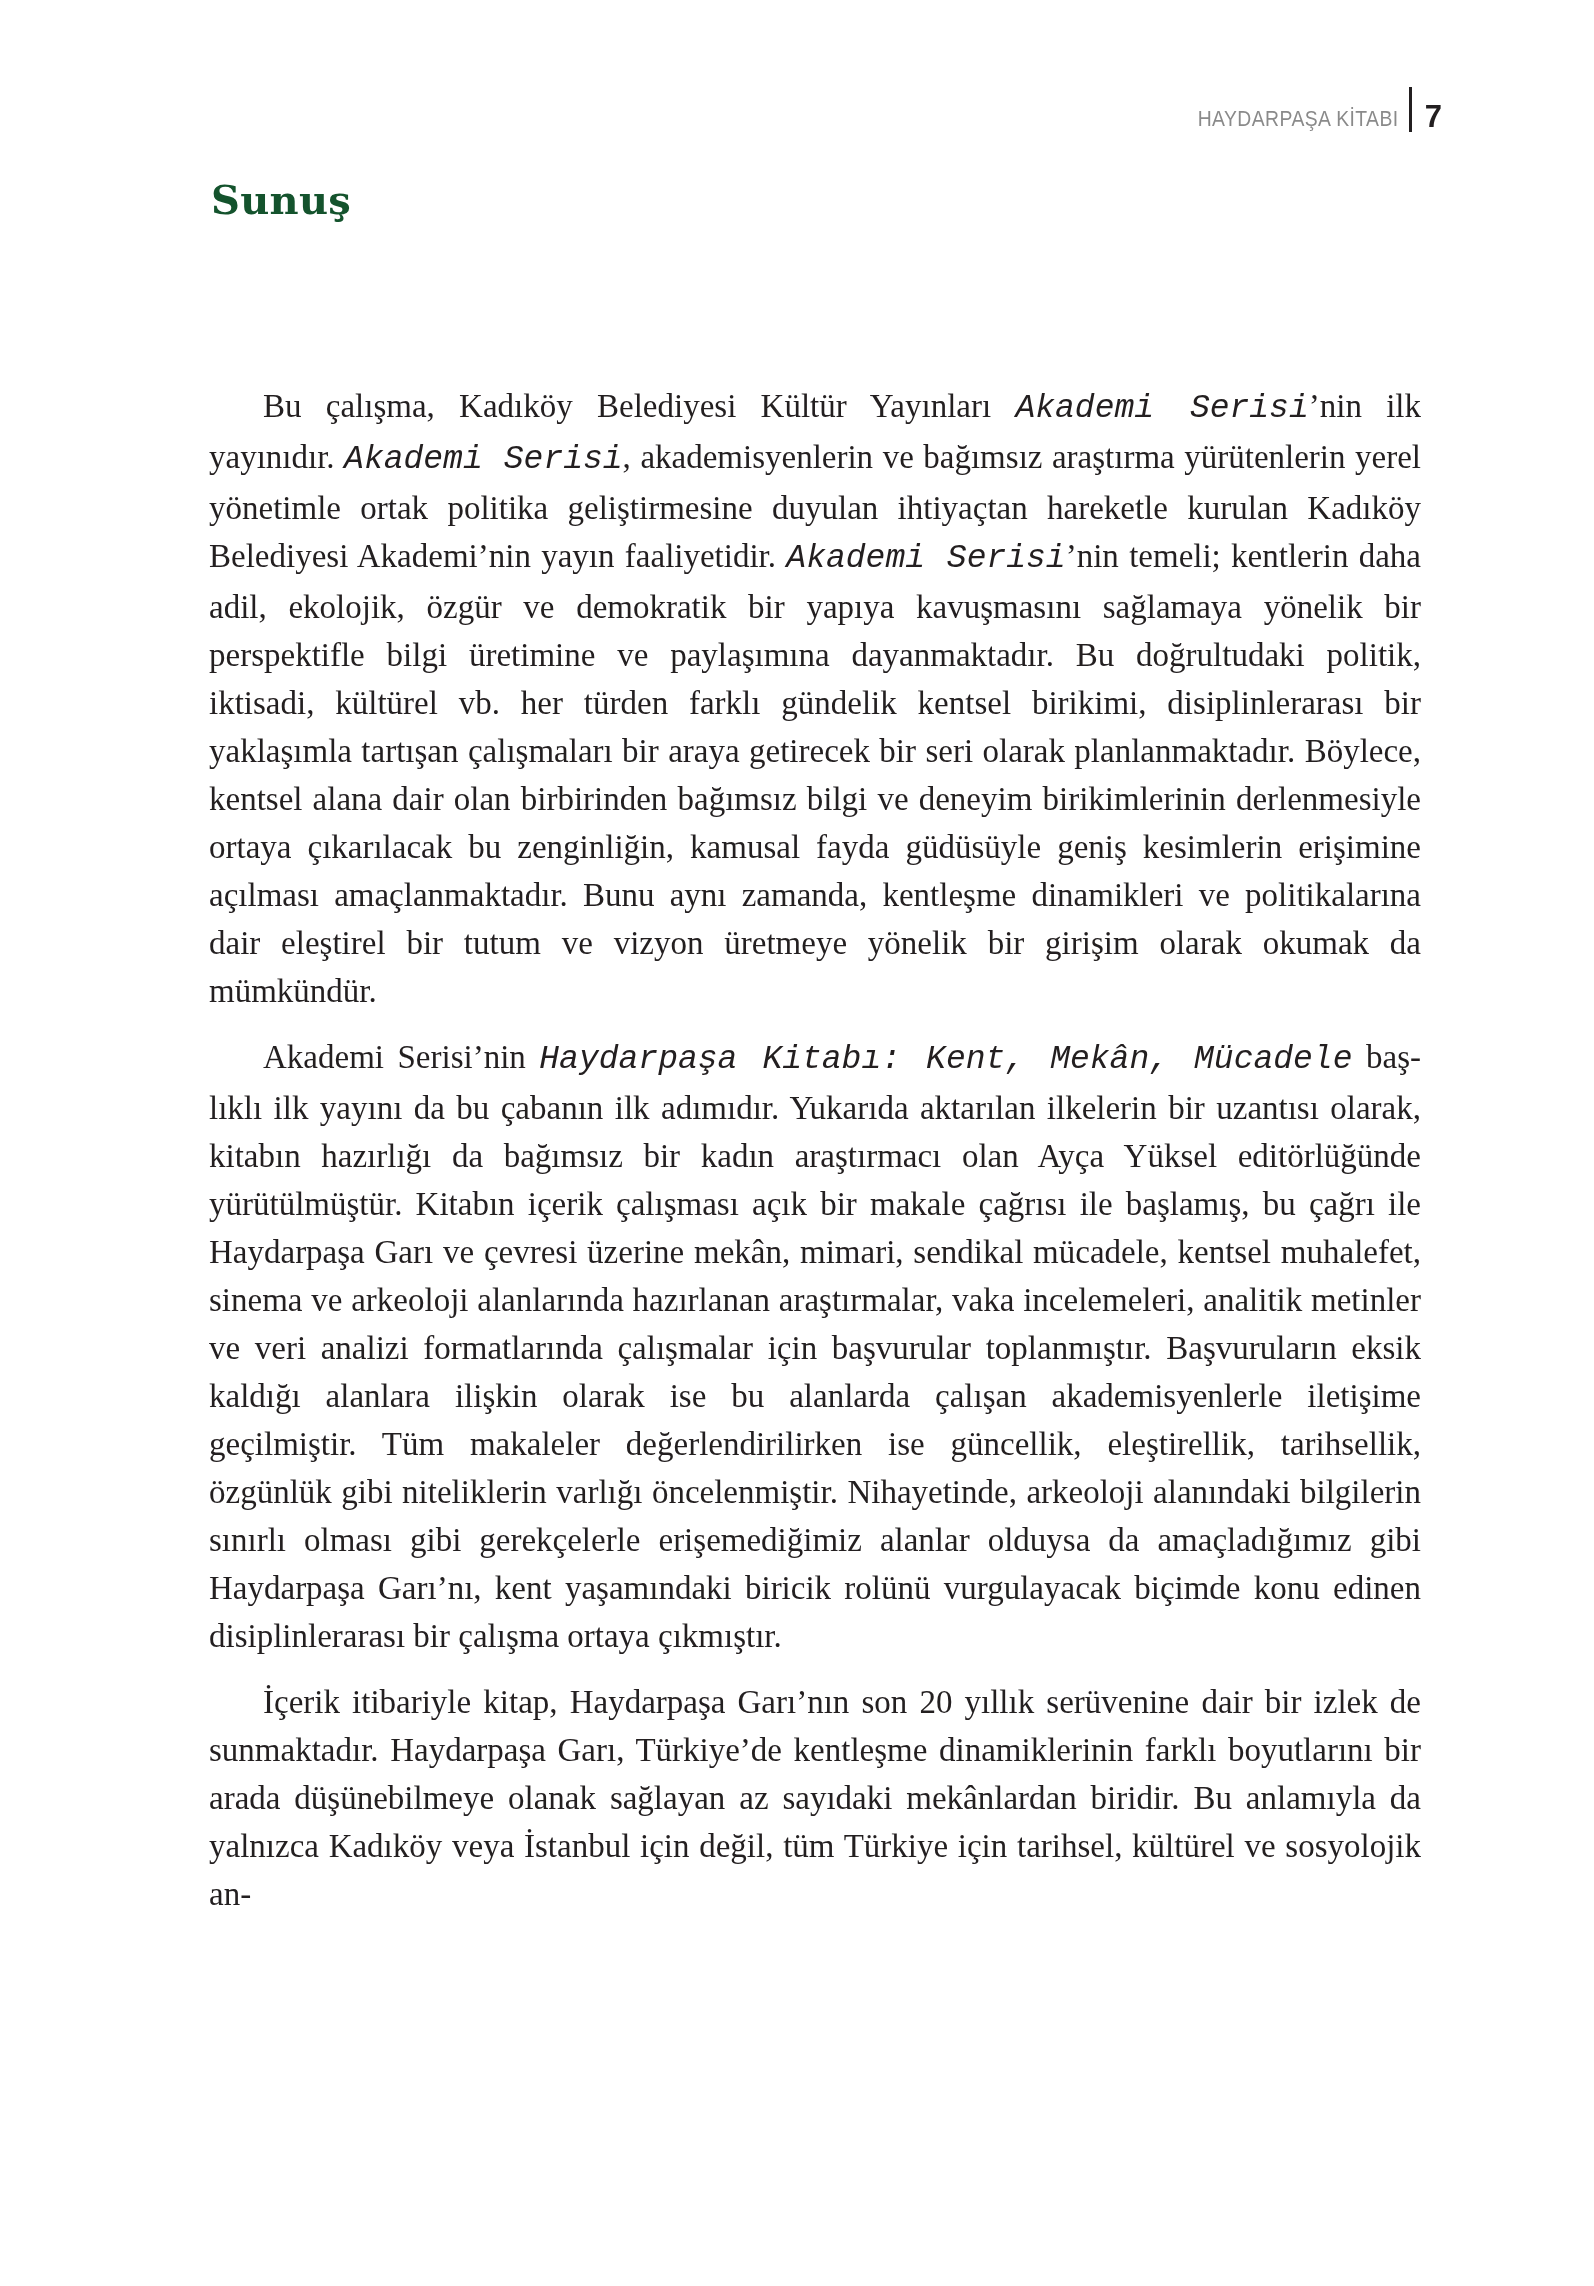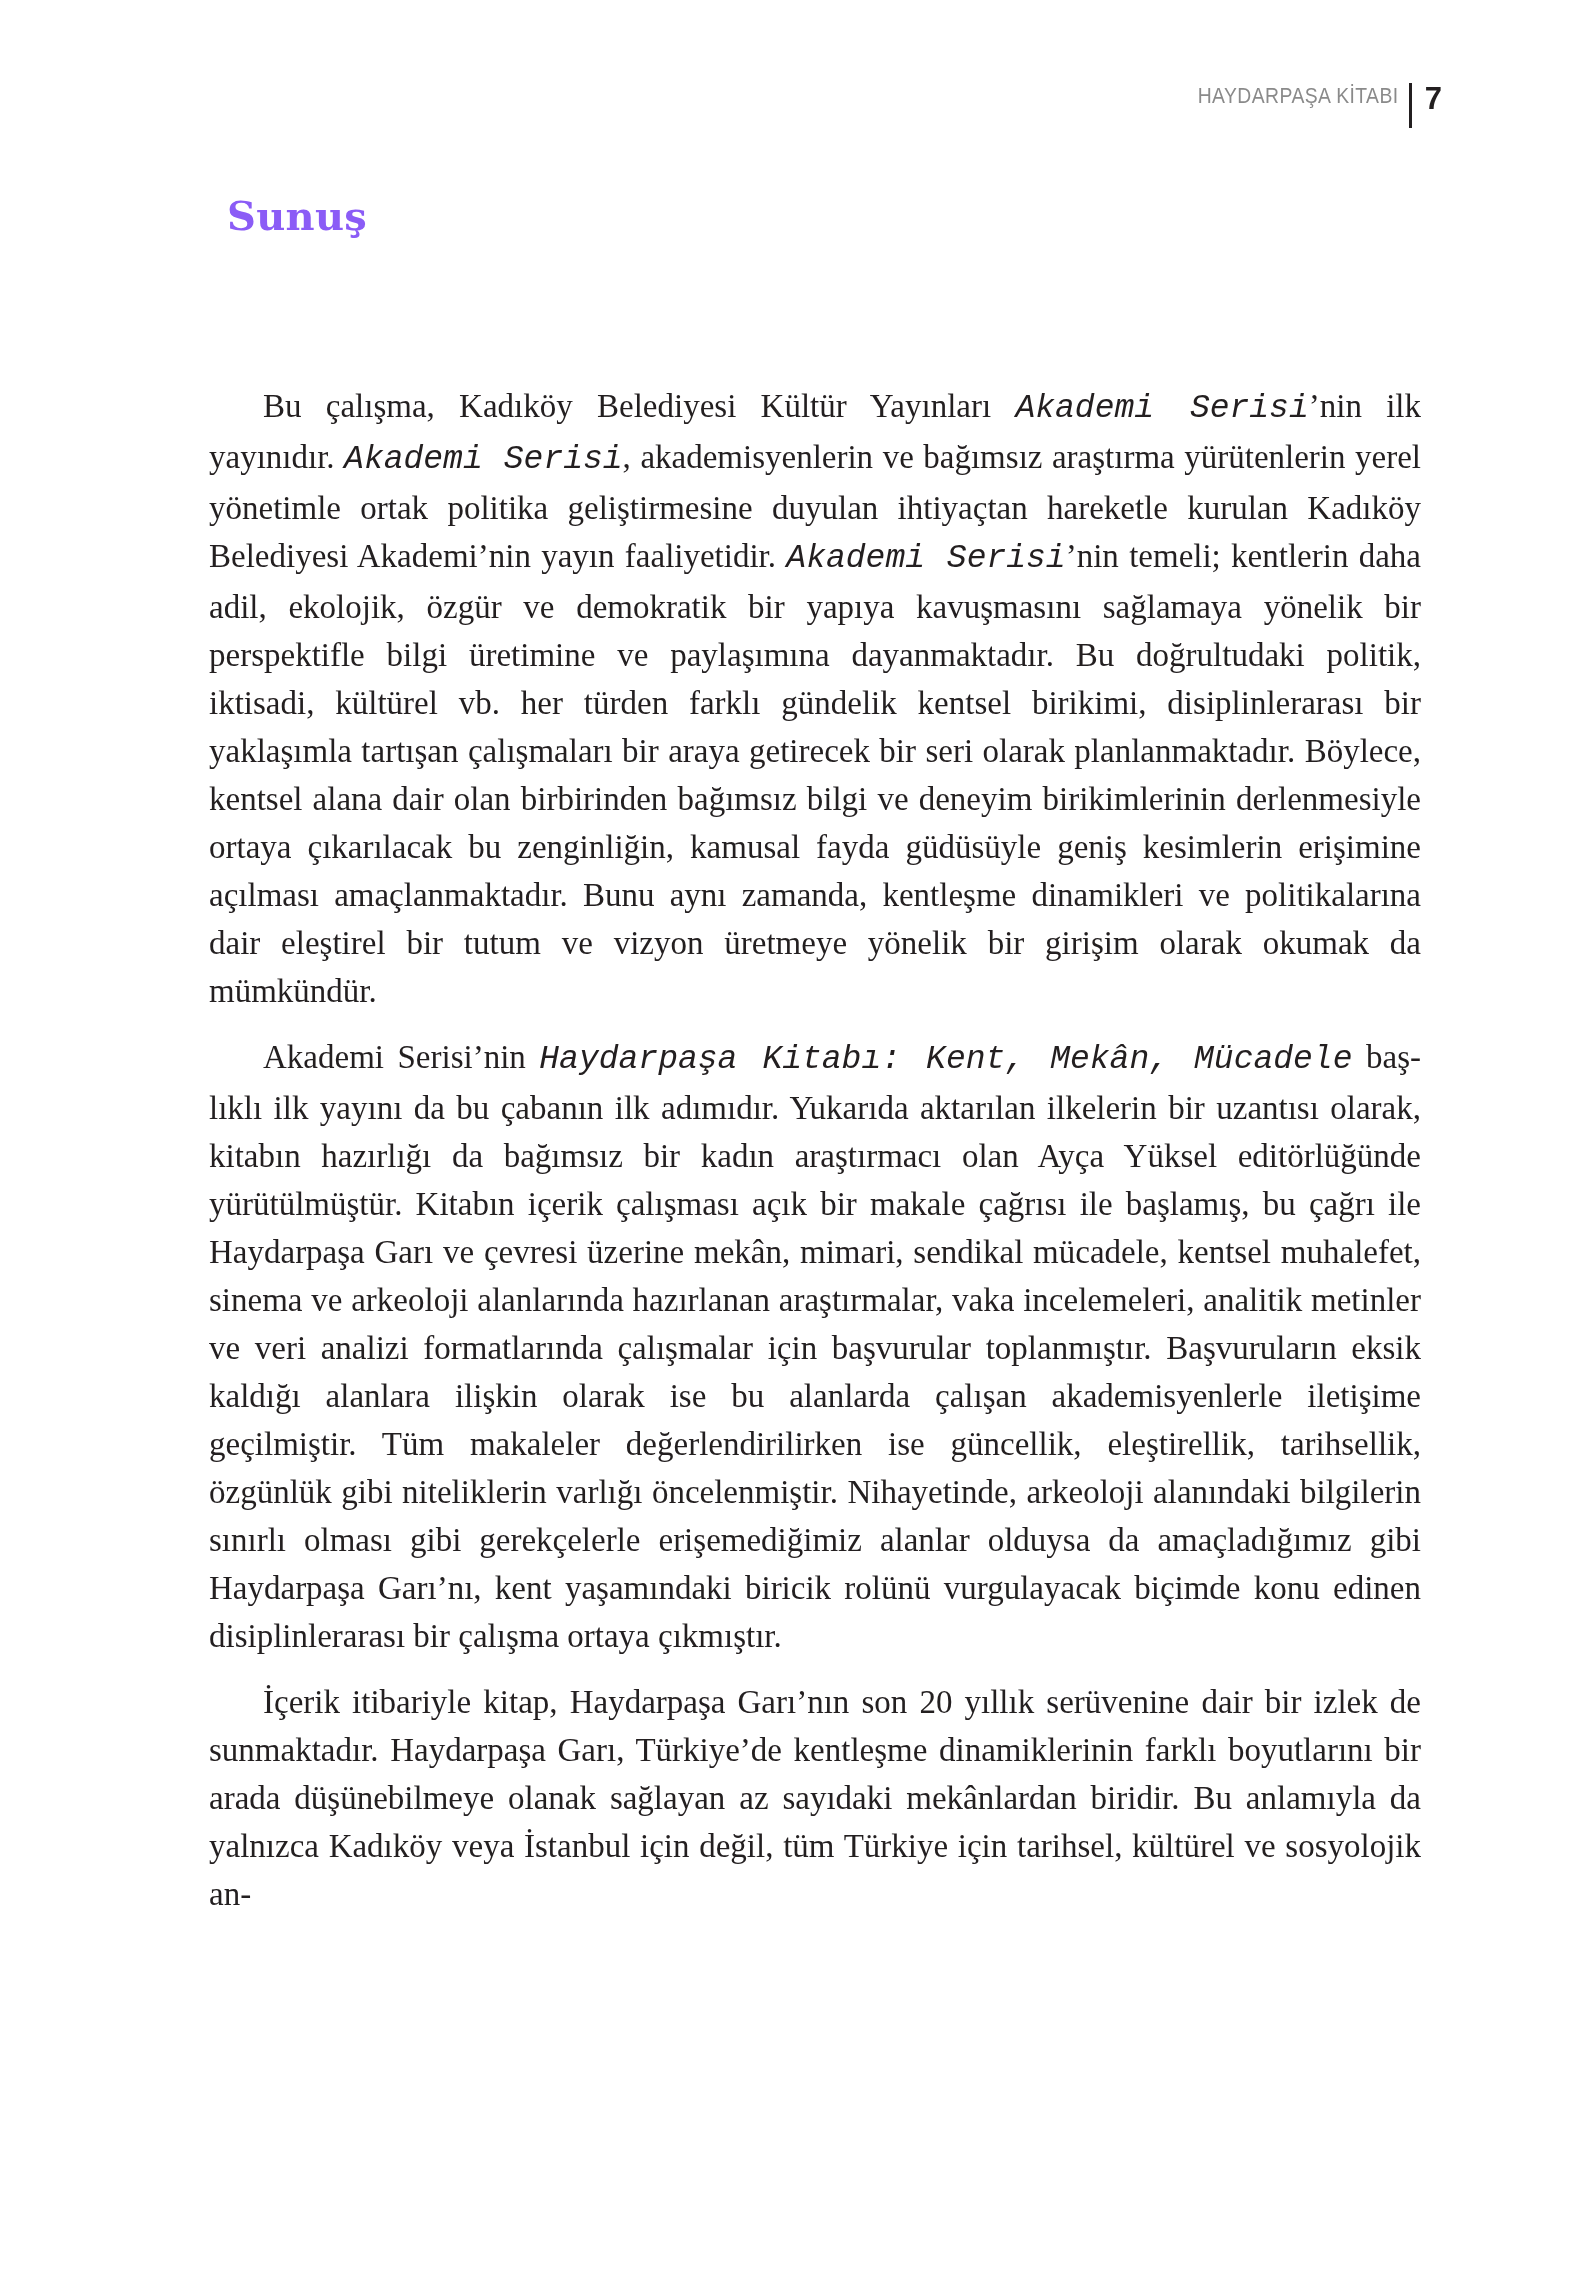--- a/index.html
+++ b/index.html
@@ -12,21 +12,21 @@
       height: 2286px;
       position: relative;
       overflow: hidden;
       color: #231f20;
     }
     .running-header {
       position: absolute;
       top: 83px;
       right: 153px;
       display: flex;
-      align-items: flex-start;
+      align-items: flex-end;
       height: 49px;
     }
     .running-title {
       font-family: "Liberation Sans", sans-serif;
       font-size: 22.5px;
       letter-spacing: 0.5px;
       color: #8a8a8a;
       transform: scaleX(0.86);
       transform-origin: right center;
       white-space: nowrap;
@@ -41,25 +41,25 @@
       font-family: "Liberation Sans", sans-serif;
       font-weight: bold;
       font-size: 31px;
       color: #231f20;
       line-height: 1;
     }
     .section-title {
       position: absolute;
       left: 211px;
       top: 176px;
-      margin: 16px;
+      margin: 0;
       font-family: "DejaVu Serif", serif;
       font-weight: bold;
       font-size: 40px;
-      color: #8b5cf6;
+      color: #14532d;
       letter-spacing: 0.3px;
     }
     .body-text {
       position: absolute;
       left: 209px;
       top: 382px;
       width: 1212px;
     }
     .para {
       margin: 0 0 18px 0;

